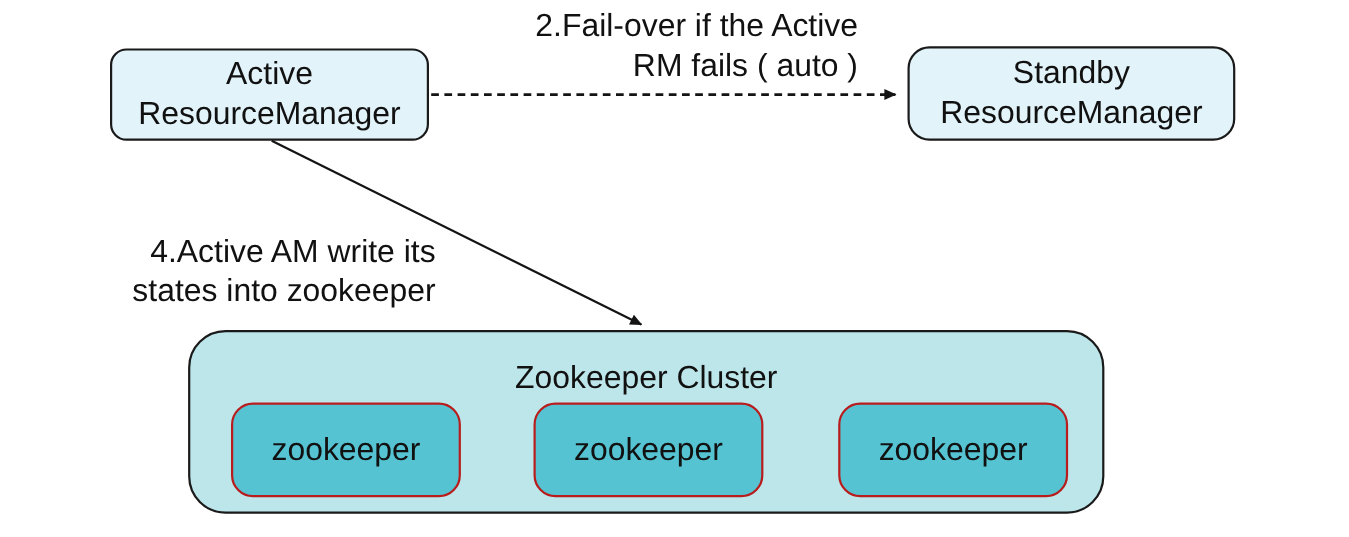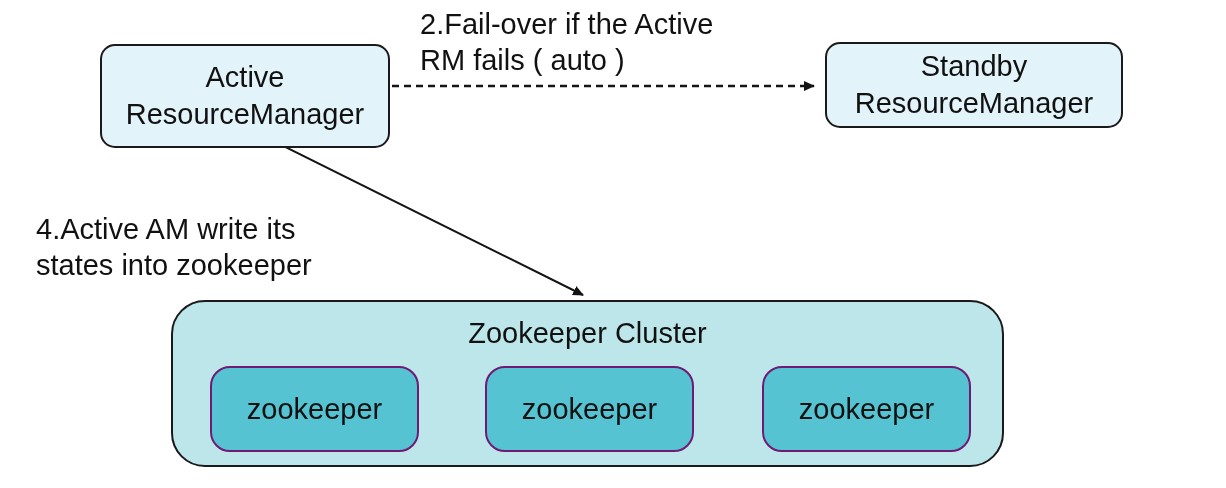--- a/index.html
+++ b/index.html
@@ -47,46 +47,46 @@
   }
   .node-label {
     white-space: pre-line;
     font-size: 29px;
     line-height: 37px;
     color: #111111;
   }
   .edge-label {
     position: absolute;
     white-space: pre-line;
-    text-align: left;
+    text-align: right;
     font-size: 29px;
     line-height: 36px;
     color: #111111;
   }
   .cluster {
     position: absolute;
     box-sizing: border-box;
     background: #bde6ea;
     border: 2px solid #1a1a1a;
     border-radius: 34px;
   }
   .cluster-title {
-    margin-top: 15px;
+    margin-top: 26px;
     text-align: center;
     font-size: 29px;
     color: #111111;
   }
   .zk-node {
     position: absolute;
     top: 64px;
     width: 209px;
     height: 86px;
     box-sizing: border-box;
     background: #55c3d1;
-    border: 2px solid #701a75;
+    border: 2px solid #b91c1c;
     border-radius: 20px;
     display: flex;
     align-items: center;
     justify-content: center;
     font-size: 29px;
     color: #111111;
   }
   .watermark {
     position: absolute;
     right: 5px;
@@ -107,26 +107,26 @@
   <svg class="overlay" viewBox="0 0 1226 488" aria-hidden="true">
     <defs>
       <marker id="arrowhead" markerWidth="13" markerHeight="11" refX="10" refY="5" orient="auto" markerUnits="userSpaceOnUse">
         <path d="M0,0 L11,5 L0,10 Z" fill="#141414"></path>
       </marker>
     </defs>
     <line class="edge dashed" x1="392" y1="86" x2="814" y2="86" marker-end="url(#arrowhead)"></line>
     <line class="edge solid" x1="247" y1="128" x2="583" y2="295" marker-end="url(#arrowhead)"></line>
   </svg>
 
-  <div class="node" style="left:100px; top:44px; width:290px; height:104px;">
+  <div class="node" style="left:100px; top:44px; width:290px; height:84px;">
     <span class="node-label">Active
 ResourceManager</span>
   </div>
 
-  <div class="node" style="left:825px; top:42px; width:298px; height:86px;">
+  <div class="node" style="left:825px; top:42px; width:298px; height:86px;border-radius:20px;">
     <span class="node-label">Standby
 ResourceManager</span>
   </div>
 
   <div class="edge-label" style="left:420px; top:6px; width:360px;">2.Fail-over if the Active
 RM fails ( auto )</div>
 
   <div class="edge-label" style="left:36px; top:211px; width:360px;">4.Active AM write its
 states into zookeeper</div>
 

